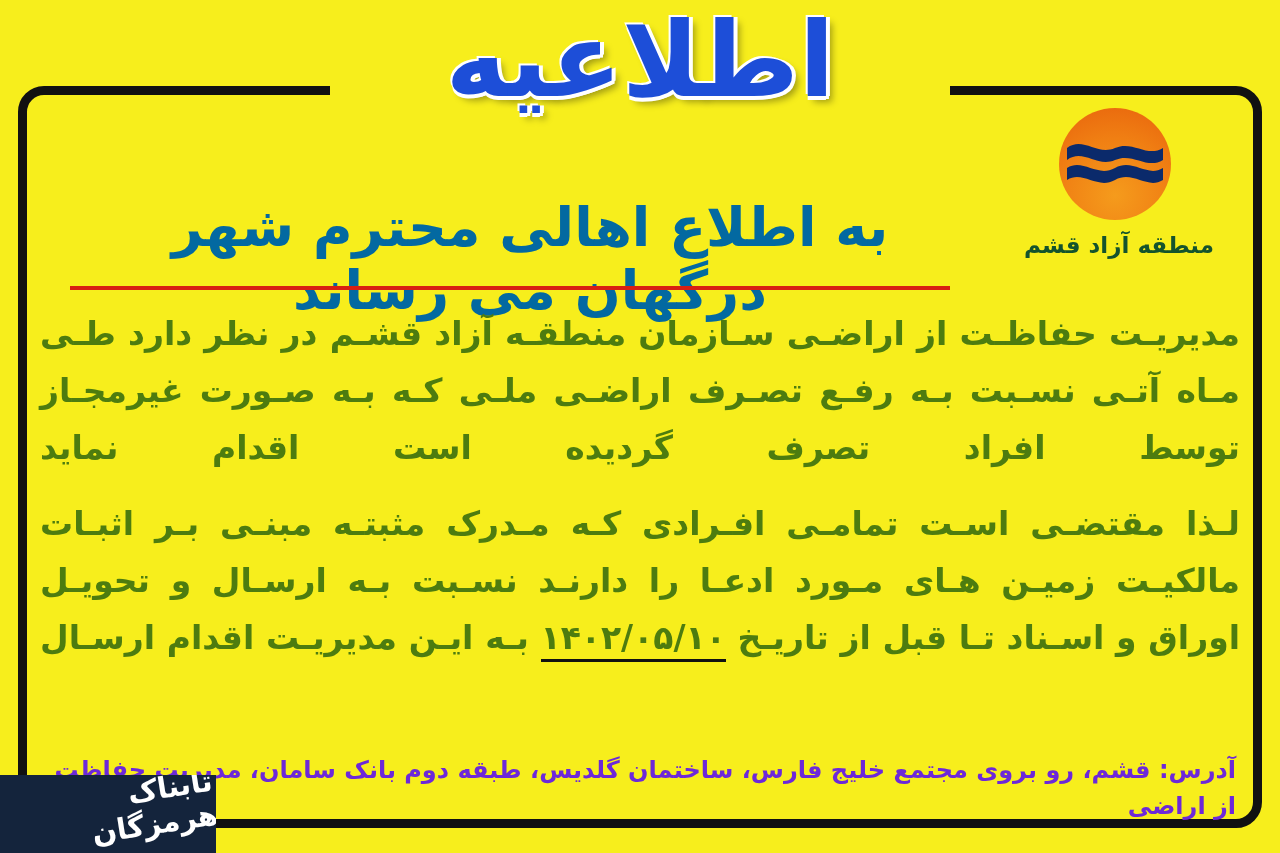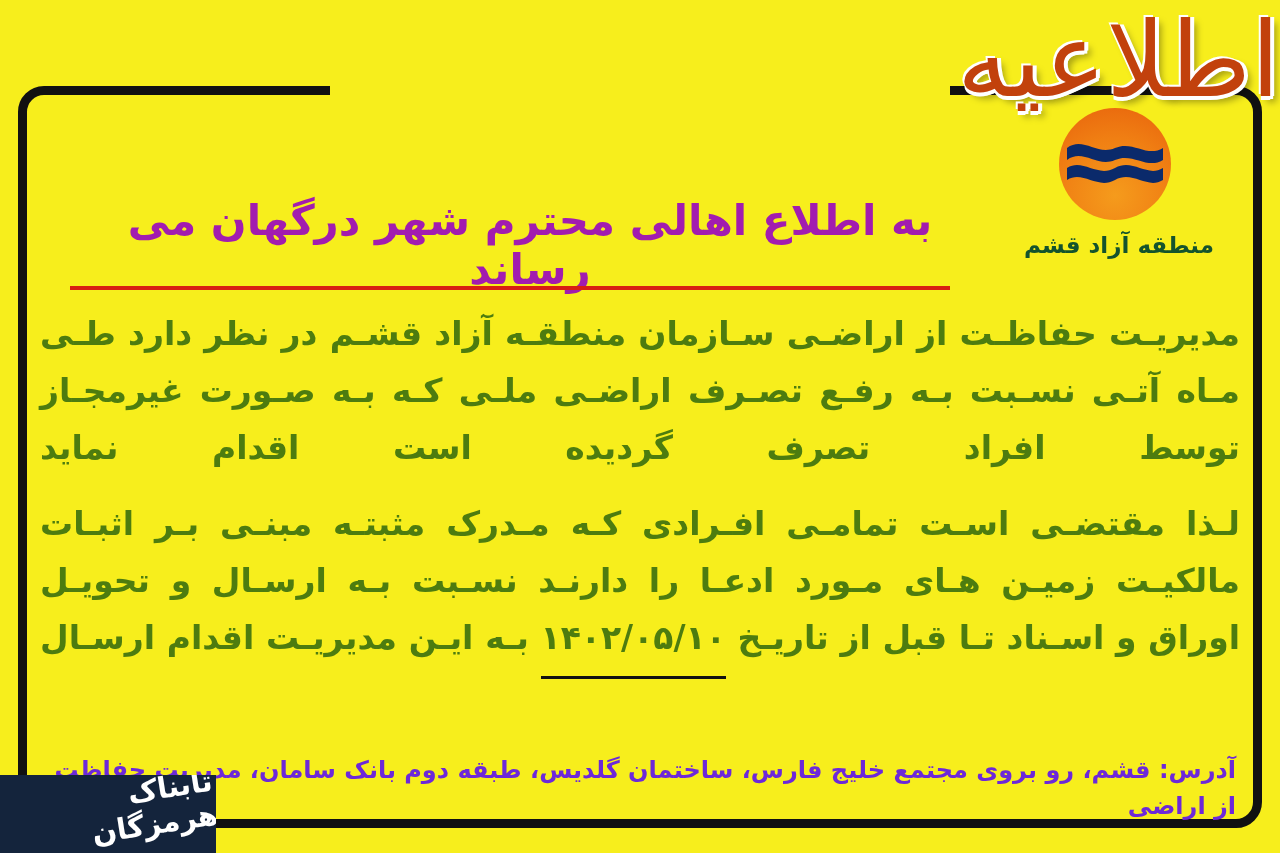--- a/index.html
+++ b/index.html
@@ -37,24 +37,24 @@
     width: 620px;
     height: 60px;
     background: #f7ee1c;
   }
 
   .headline {
     position: absolute;
     top: 6px;
     left: 0;
     width: 100%;
-    text-align: right;
+    text-align: center;
     font-size: 104px;
-    font-weight: normal;
-    color: #c2410c;
+    font-weight: bold;
+    color: #1d4ed8;
     letter-spacing: 6px;
     line-height: 1.05;
     text-shadow:
        3px 3px 0 #ffffff,
       -2px -2px 0 #ffffff,
        4px 0 0 #ffffff,
        0 4px 0 #ffffff,
        6px 6px 7px rgba(0,0,0,0.35);
     z-index: 4;
   }
@@ -96,22 +96,22 @@
     font-weight: bold;
     letter-spacing: 1px;
   }
 
   .subhead {
     position: absolute;
     top: 196px;
     right: 300px;
     width: 900px;
     text-align: center;
-    color: #a21caf;
-    font-size: 42px;
+    color: #0369a1;
+    font-size: 54px;
     font-weight: bold;
     z-index: 3;
   }
   .subhead-rule {
     position: absolute;
     top: 286px;
     right: 330px;
     width: 880px;
     height: 4px;
     background: #d81f12;
@@ -130,21 +130,21 @@
     font-size: 33px;
     font-weight: bold;
     line-height: 1.72;
     text-align: justify;
     text-align-last: justify;
     margin: 0 0 20px 0;
   }
   .para:last-child { margin-bottom: 0; }
   .date-underline {
     border-bottom: 3px solid #111111;
-    padding-bottom: 19px;
+    padding-bottom: 2px;
   }
 
   .address {
     position: absolute;
     right: 44px;
     left: 44px;
     top: 752px;
     color: #6d28d9;
     font-size: 24px;
     font-weight: bold;

